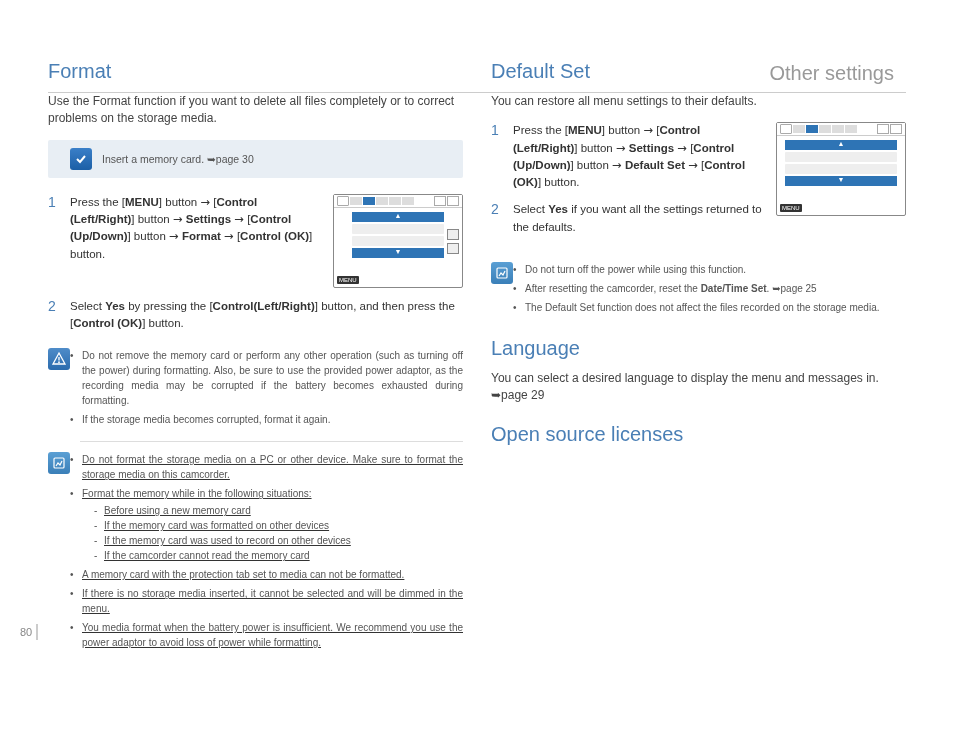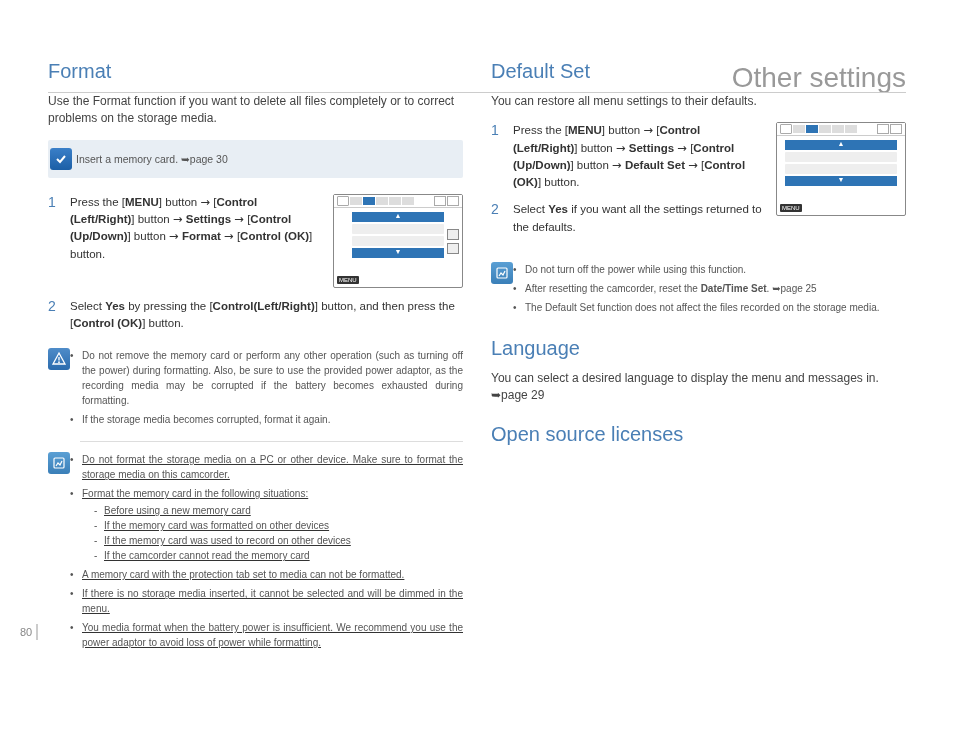--- a/index.html
+++ b/index.html
@@ -14,22 +14,22 @@
   }
   .page {
     padding: 60px 48px 20px 48px;
     box-sizing: border-box;
     height: 100%;
     position: relative;
   }
   .header-title {
     position: absolute;
     top: 62px;
-    right: 48px;
-    font-size: 28px;
+    right: 60px;
+    font-size: 20px;
     color: #999;
     font-weight: 300;
   }
   .hr {
     position: absolute;
     top: 92px;
     left: 48px;
     right: 48px;
     height: 1px;
     background: #ccc;
@@ -52,24 +52,24 @@
     margin-top: 18px;
   }
   .intro {
     font-size: 12px;
     line-height: 1.45;
     color: #444;
     margin: 0 0 12px 0;
   }
   .note-bar {
     background: #e8eef4;
-    padding: 8px 2px;
+    padding: 8px 22px;
     display: flex;
     align-items: center;
-    gap: 4px;
+    gap: 10px;
     margin-bottom: 16px;
     border-radius: 2px;
   }
   .note-icon-gradient {
     width: 22px;
     height: 22px;
     border-radius: 3px;
     background: linear-gradient(180deg, #3a7fc8 0%, #1c5fa6 100%);
     display: flex;
     align-items: center;
@@ -322,21 +322,21 @@
       <div class="info-block" style="margin-top:8px;text-decoration:underline;">
         <div class="info-icon note">
           <svg width="16" height="16" viewBox="0 0 16 16">
               <rect x="3" y="3" width="10" height="10" rx="1" fill="none" stroke="#fff" stroke-width="1.2"></rect>
               <path d="M5 11 L7 8 L9 10 L11 6" stroke="#fff" stroke-width="1.2" fill="none"></path>
             </svg>
         </div>
         <ul class="info-list">
           <li>Do not format the storage media on a PC or other device. Make sure to format the storage media on this camcorder.</li>
           <li>
-            <span>Format the memory card in the following situations:</span>
+            <span>Format the memory while in the following situations:</span>
             <div class="sub">
               <div>Before using a new memory card</div>
               <div>If the memory card was formatted on other devices</div>
               <div>If the memory card was used to record on other devices</div>
               <div>If the camcorder cannot read the memory card</div>
             </div>
           </li>
           <li>A memory card with the protection tab set to media can not be formatted.</li>
           <li>If there is no storage media inserted, it cannot be selected and will be dimmed in the menu.</li>
           <li>You media format when the battery power is insufficient. We recommend you use the power adaptor to avoid loss of power while formatting.</li>

